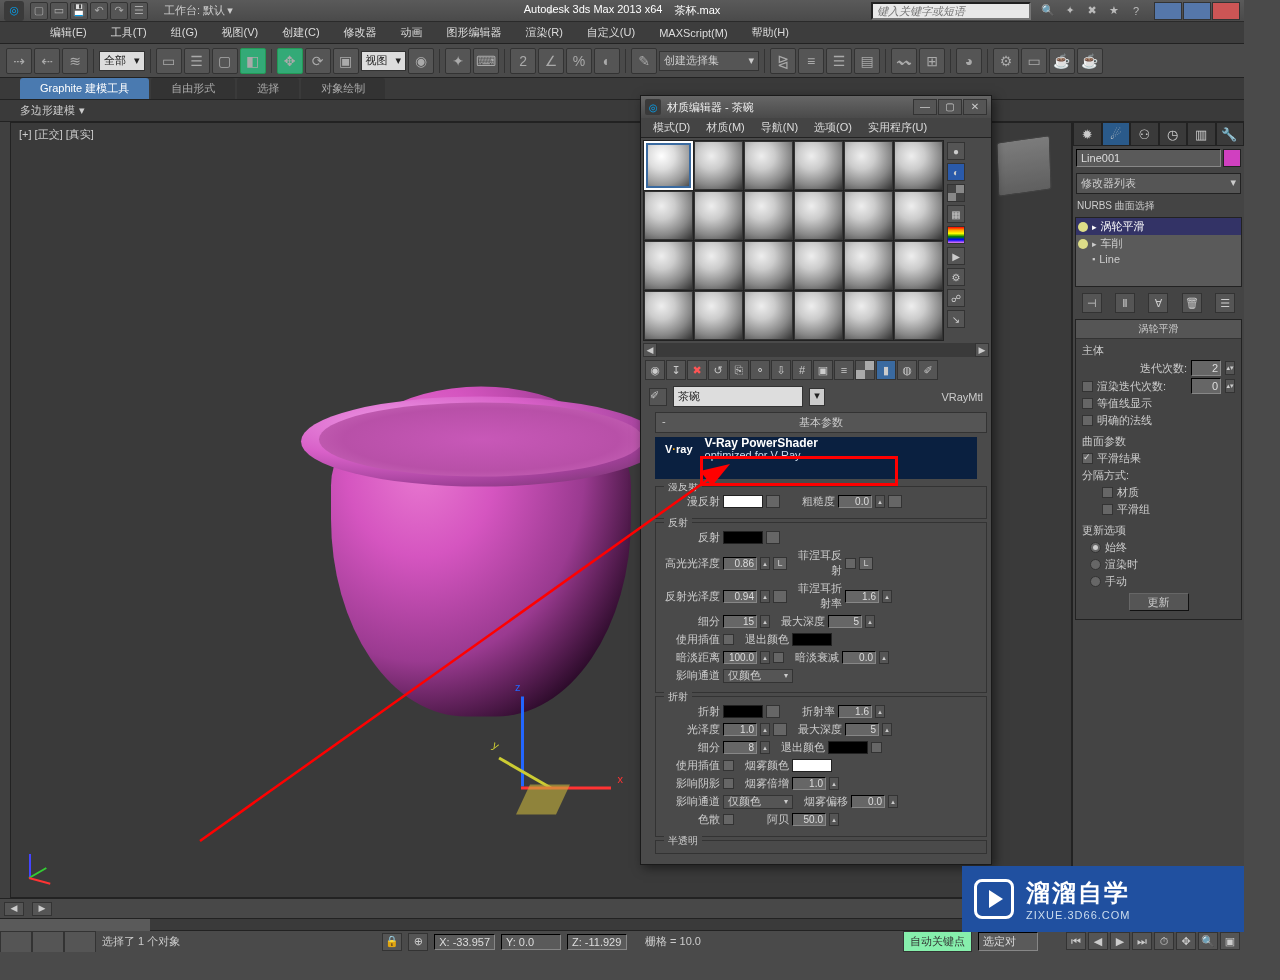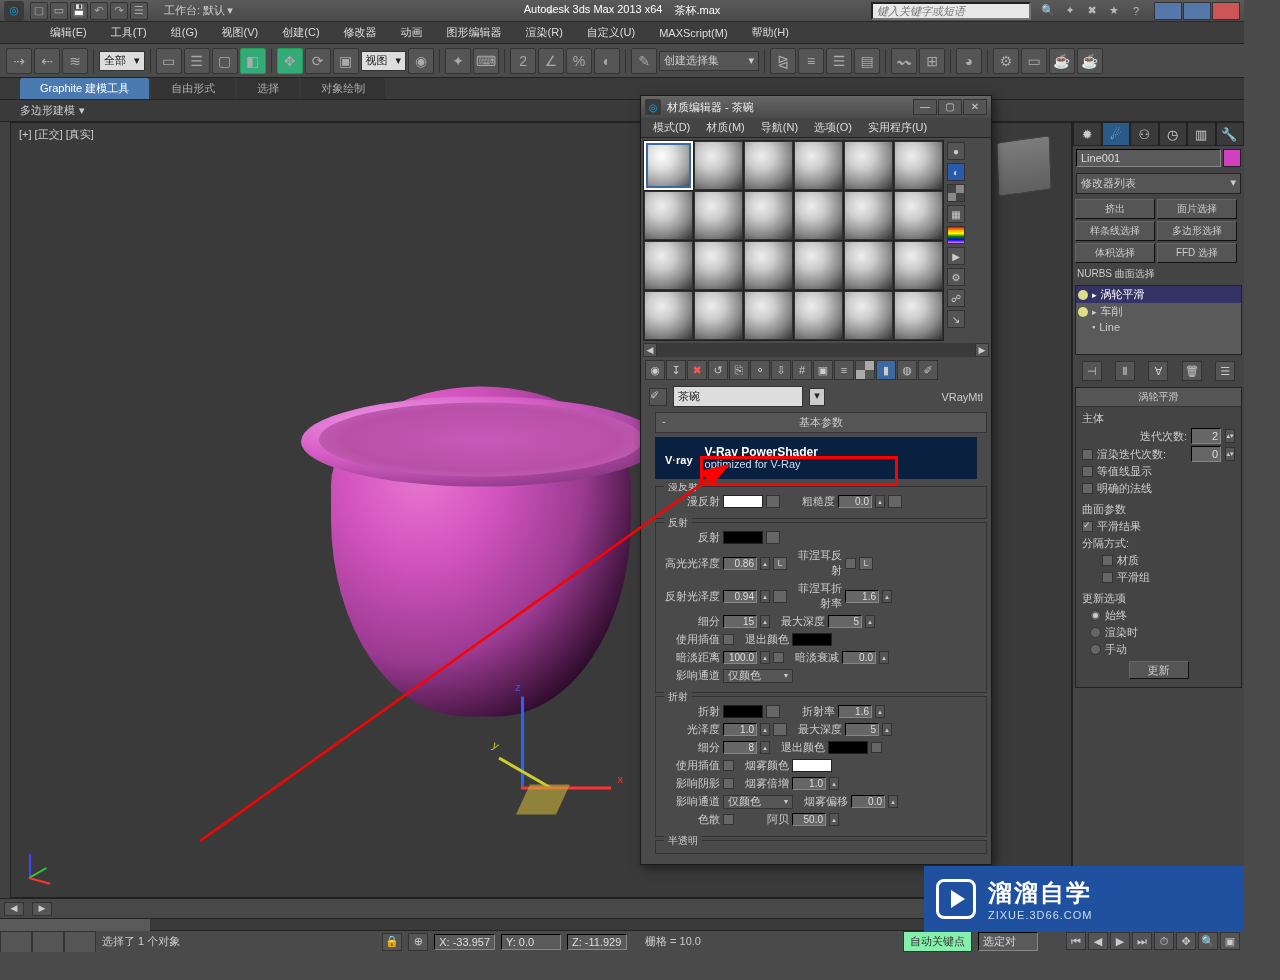--- a/index.html
+++ b/index.html
@@ -138,21 +138,21 @@
 .me-scroll .track { flex:1; background:#3a3a3a; }
 .me-tools { display:flex; gap:1px; padding:3px 4px; flex-wrap:nowrap; }
 .me-tools .tb { width:20px; height:20px; background:#555; border:1px solid #333; display:flex; align-items:center; justify-content:center; font-size:11px; }
 .me-tools .tb.on { background:#3a6aa0; }
 .me-name { display:flex; align-items:center; padding:3px 8px; gap:6px; }
 .me-name .pick { width:18px; height:18px; border:1px solid #333;background:#555; }
 .me-name .field { flex:1; max-width:130px; background:#ddd; color:#222; padding:2px 4px; border:1px solid #333; }
 .me-name .dd { width:16px; height:18px; background:#ccc; border:1px solid #333;text-align:center;color:#222; }
 .me-name .type { margin-left:auto; color:#ccc; }
 .me-roll-hdr { background:#555; color:#ccc; text-align:center; padding:2px; font-size:11px; border:1px solid #333; margin:2px 4px 0 14px;}
-.vray-banner { margin:4px 14px 4px 14px; height:42px; background:#0a2040; display:flex; align-items:center; padding:0 10px; gap:12px; }
+.vray-banner { margin:4px 14px 4px 14px; height:42px; background:#0a2040; display:flex; align-items:flex-start; padding:0 10px; gap:12px; }
 .vray-banner .vlogo { font-size:18px; font-weight:bold; }
 .vray-banner .vlogo .dot { color:#fa0; }
 .vray-banner .vtxt { color:#cde; font-size:10px; line-height:12px; }
 .vray-banner .vtxt .h { color:#fff; font-size:12px; font-weight:bold; }
 .me-params { margin:0 4px 0 14px; overflow:auto; flex:1; }
 .me-params .sect { border:1px solid #333; margin:3px 0; padding:4px 6px 6px 6px; position:relative; }
 .me-params .sect .sh { position:absolute; top:-7px; left:8px; background:#4a4a4a; padding:0 4px; font-size:10px; color:#ccc;}
 .me-params .prow { display:flex; align-items:center; gap:3px; margin:3px 0; font-size:10px; }
 .me-params .pl { width:58px; text-align:right; color:#ccc; }
 .me-params .pl2 { width:52px; text-align:right; color:#ccc; }
@@ -160,21 +160,21 @@
 .me-params .sw.white { background:#fff; }
 .me-params .sw.black { background:#000; }
 .me-params .num { width:34px; background:#666; color:#ddd; padding:0 2px; border:1px inset #333; height:13px; font-size:10px; text-align:right;}
 .me-params .spn { width:10px; height:13px; background:#555; border:1px solid #333; font-size:7px; text-align:center; line-height:11px;}
 .me-params .chk { width:11px; height:11px; border:1px solid #333; background:#666; }
 .me-params .minibtn { width:14px; height:13px; background:#666; border:1px solid #333; text-align:center; font-size:9px; line-height:11px;}
 .me-params .sel { background:#555; color:#ccc; padding:0 4px; border:1px solid #333; height:14px; font-size:10px; display:flex; align-items:center; gap:4px;}
 .me-params .sel .ar { margin-left:auto; font-size:8px;}
 
 
-.wm { position:absolute; right:0; bottom:20px; width:320px; height:66px; background:#2050a0; display:flex; align-items:center; padding:0 12px; gap:12px; z-index:200;}
+.wm { position:absolute; right:0; bottom:20px; width:282px; height:66px; background:#2050a0; display:flex; align-items:center; padding:0 12px; gap:12px; z-index:200;}
 .wm .play { width:40px; height:40px; border:3px solid #fff; border-radius:8px; display:flex; align-items:center; justify-content:center;}
 .wm .play::after { content:""; border-left:14px solid #fff; border-top:9px solid transparent; border-bottom:9px solid transparent; margin-left:4px;}
 .wm .t1 { color:#fff; font-size:24px; font-weight:bold; letter-spacing:2px;}
 .wm .t2 { color:#cde; font-size:11px; letter-spacing:1px;}
 </style>
 </head>
 <body>
 
 <div class="titlebar">
   <div class="logo">◎</div>
@@ -323,28 +323,20 @@
       <div class="ct">▥</div>
       <div class="ct">🔧</div>
     </div>
     <div class="name-row">
       <div class="nf">Line001</div>
       <div class="swatch"></div>
     </div>
     <div class="mod-combo">
       <span>修改器列表</span>
         <span>▾</span>
-    </div>
-    <div class="mod-btns">
-      <div class="mb">挤出</div>
-      <div class="mb">面片选择</div>
-      <div class="mb">样条线选择</div>
-      <div class="mb">多边形选择</div>
-      <div class="mb">体积选择</div>
-      <div class="mb">FFD 选择</div>
     </div>
     <div class="nurbs-row">NURBS 曲面选择</div>
     <div class="stack">
       <div class="srow sel">
           <span class="lamp on"></span>
           <span style="font-size:9px">▸</span>
           <span>涡轮平滑</span>
         </div>
       <div class="srow">
           <span class="lamp on"></span>

